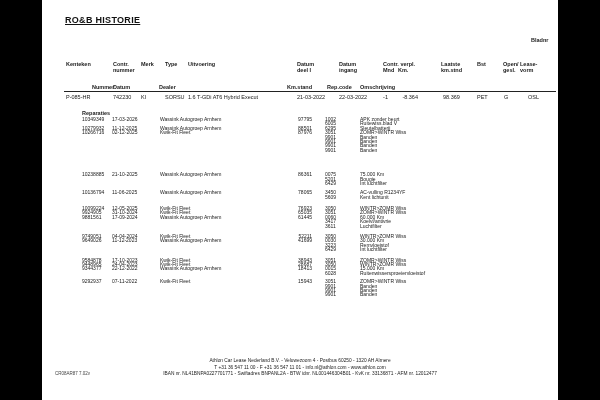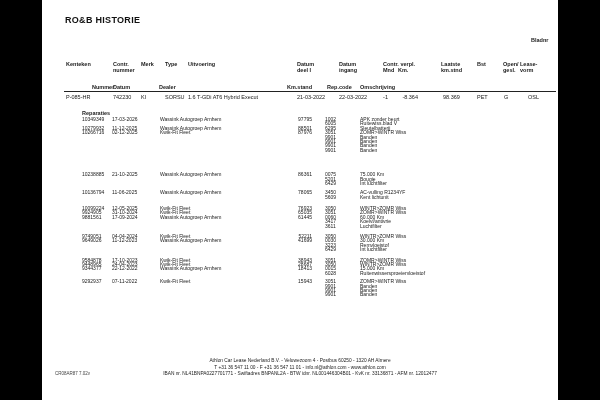--- a/index.html
+++ b/index.html
@@ -7,21 +7,21 @@
     width:600px;height:400px;overflow:hidden;background:#000;
     font-family:"Liberation Sans","DejaVu Sans",sans-serif;
     -webkit-font-smoothing:antialiased;
   }
   #page{
     position:absolute;left:42px;top:0;width:516px;height:400px;
     background:#fff;color:#1a1a1a;
   }
   .abs{position:absolute;white-space:nowrap;}
   
-  #title{left:23px;top:15px;font-size:9px;font-weight:bold;letter-spacing:.3px;color:#111;}
+  #title{left:23px;top:15px;font-size:9px;font-weight:bold;letter-spacing:.3px;color:#111;text-decoration:underline;}
   #bladnr{left:489px;top:37px;font-size:5.5px;font-weight:bold;}
   
   .h1{position:absolute;top:62px;font-size:5.5px;font-weight:bold;line-height:5.9px;white-space:nowrap;}
   .h1 span{display:block;}
   
   .h2{position:absolute;top:84px;font-size:5.5px;font-weight:bold;white-space:nowrap;}
   #head-rule{left:22px;top:91px;width:492px;height:1px;background:#222;}
   
   .vd{position:absolute;top:94px;font-size:5.5px;white-space:nowrap;}
   .ra{text-align:right;}

